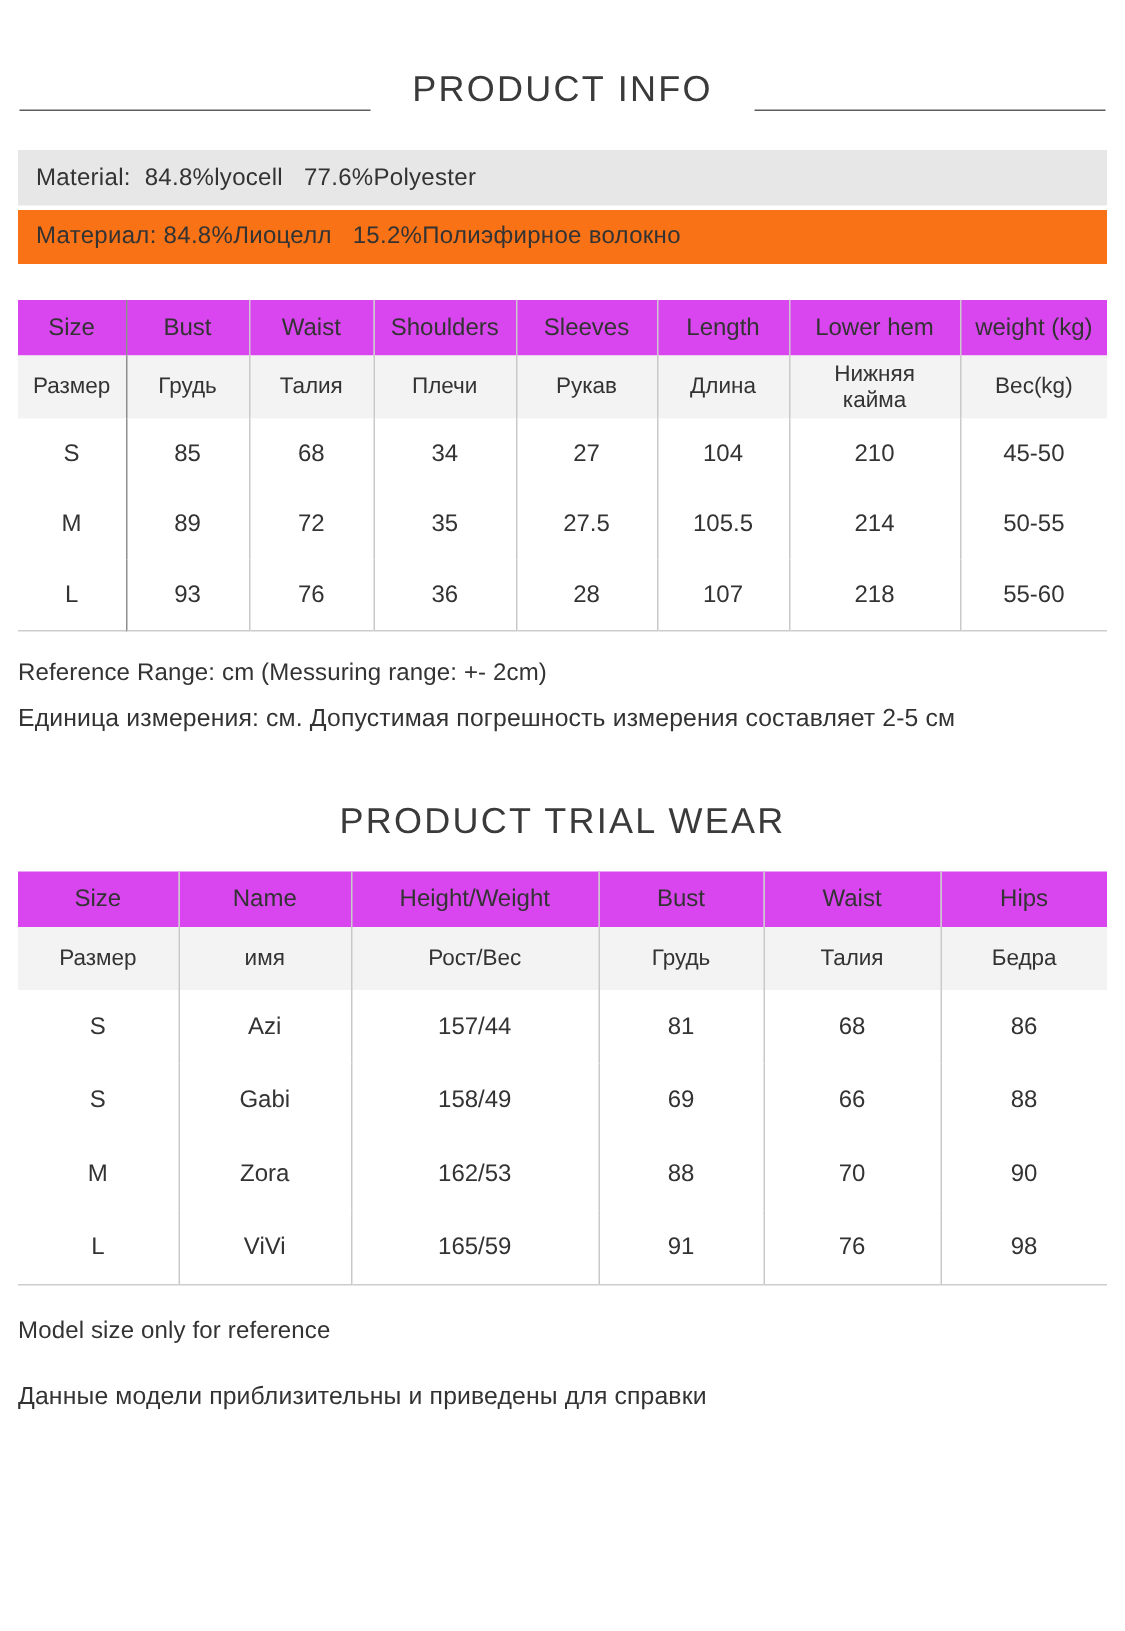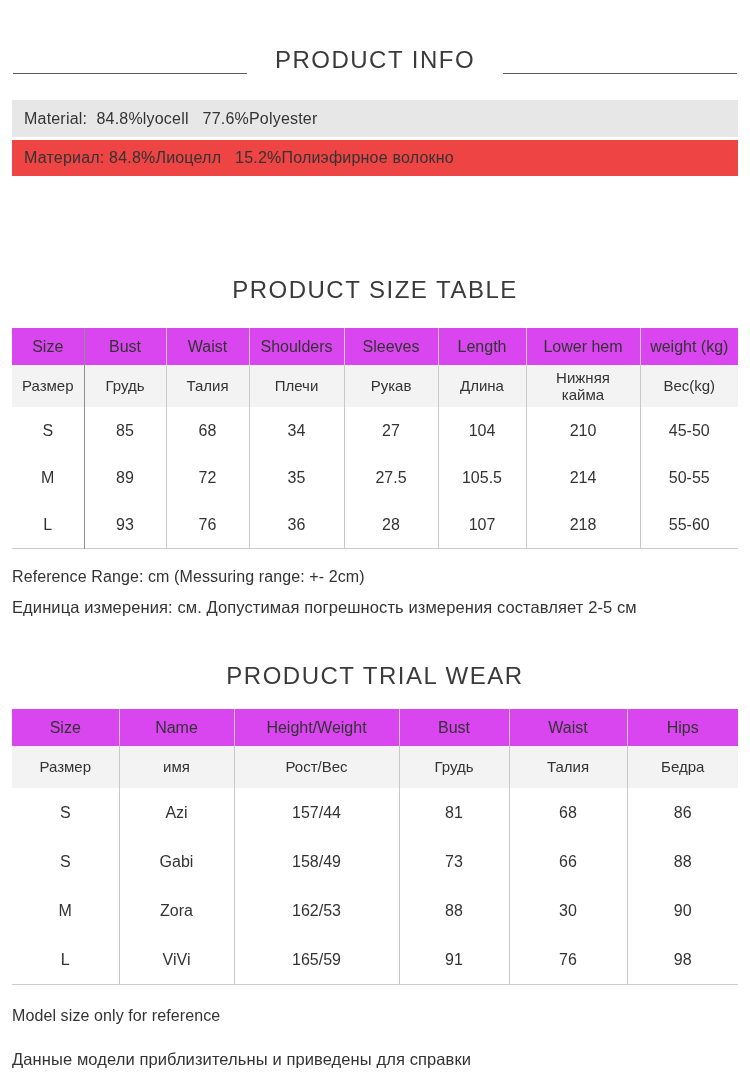--- a/index.html
+++ b/index.html
@@ -17,21 +17,21 @@
   }
   h2.section-title{display:block;text-align:center;margin:0;}
   #size-title{margin-top:100px;}
   #trial-title{margin-top:44px;}
   
   .mat-bar{
     margin:0 12px;padding-left:12px;font-size:16px;color:#333;
     white-space:pre;letter-spacing:0.2px;
   }
   .mat-en{background:#e7e7e7;height:37px;line-height:37px;margin-top:26px;}
-  .mat-ru{background:#ef4444;height:36px;line-height:36px;margin-top:3px;}
+  .mat-ru{background:#f97316;height:36px;line-height:36px;margin-top:3px;}
   
   .tbl{
     width:726px;margin:24px 12px 0;border-collapse:collapse;table-layout:fixed;
     border-bottom:1px solid #cccccc;
   }
   .tbl th,.tbl td{
     border-right:1px solid #c9c9c9;text-align:center;vertical-align:middle;
     font-weight:400;padding:0;font-size:16px;color:#333;
   }
   .tbl th:last-child,.tbl td:last-child{border-right:none;}
@@ -54,21 +54,20 @@
 
   <div class="title-row">
     <span class="hline"></span>
     <h1 class="section-title">PRODUCT INFO</h1>
     <span class="hline"></span>
   </div>
 
   <div class="mat-bar mat-en">Material:  84.8%lyocell   77.6%Polyester</div>
   <div class="mat-bar mat-ru">Материал: 84.8%Лиоцелл   15.2%Полиэфирное волокно</div>
 
-  <h2 class="section-title" id="size-title">PRODUCT SIZE TABLE</h2>
 
   <table class="tbl size-tbl">
     <colgroup>
       <col style="width:72px">
         <col style="width:82px">
         <col style="width:83px">
         <col style="width:95px">
       <col style="width:94px">
         <col style="width:88px">
         <col style="width:114px">
@@ -169,30 +168,30 @@
         <td>Azi</td>
         <td>157/44</td>
         <td>81</td>
         <td>68</td>
         <td>86</td>
       </tr>
       <tr>
         <td>S</td>
         <td>Gabi</td>
         <td>158/49</td>
-        <td>73</td>
+        <td>69</td>
         <td>66</td>
         <td>88</td>
       </tr>
       <tr>
         <td>M</td>
         <td>Zora</td>
         <td>162/53</td>
         <td>88</td>
-        <td>30</td>
+        <td>70</td>
         <td>90</td>
       </tr>
       <tr>
         <td>L</td>
         <td>ViVi</td>
         <td>165/59</td>
         <td>91</td>
         <td>76</td>
         <td>98</td>
       </tr>

